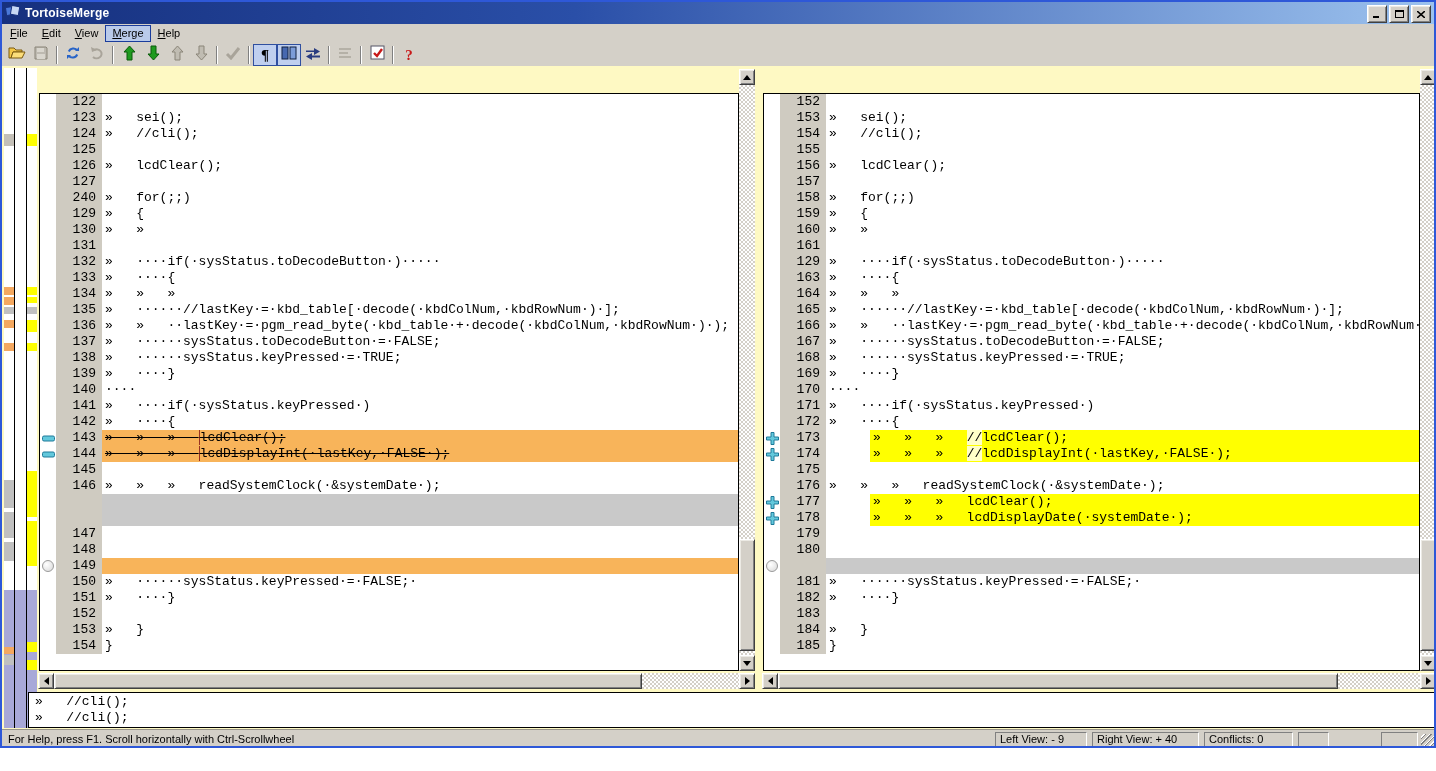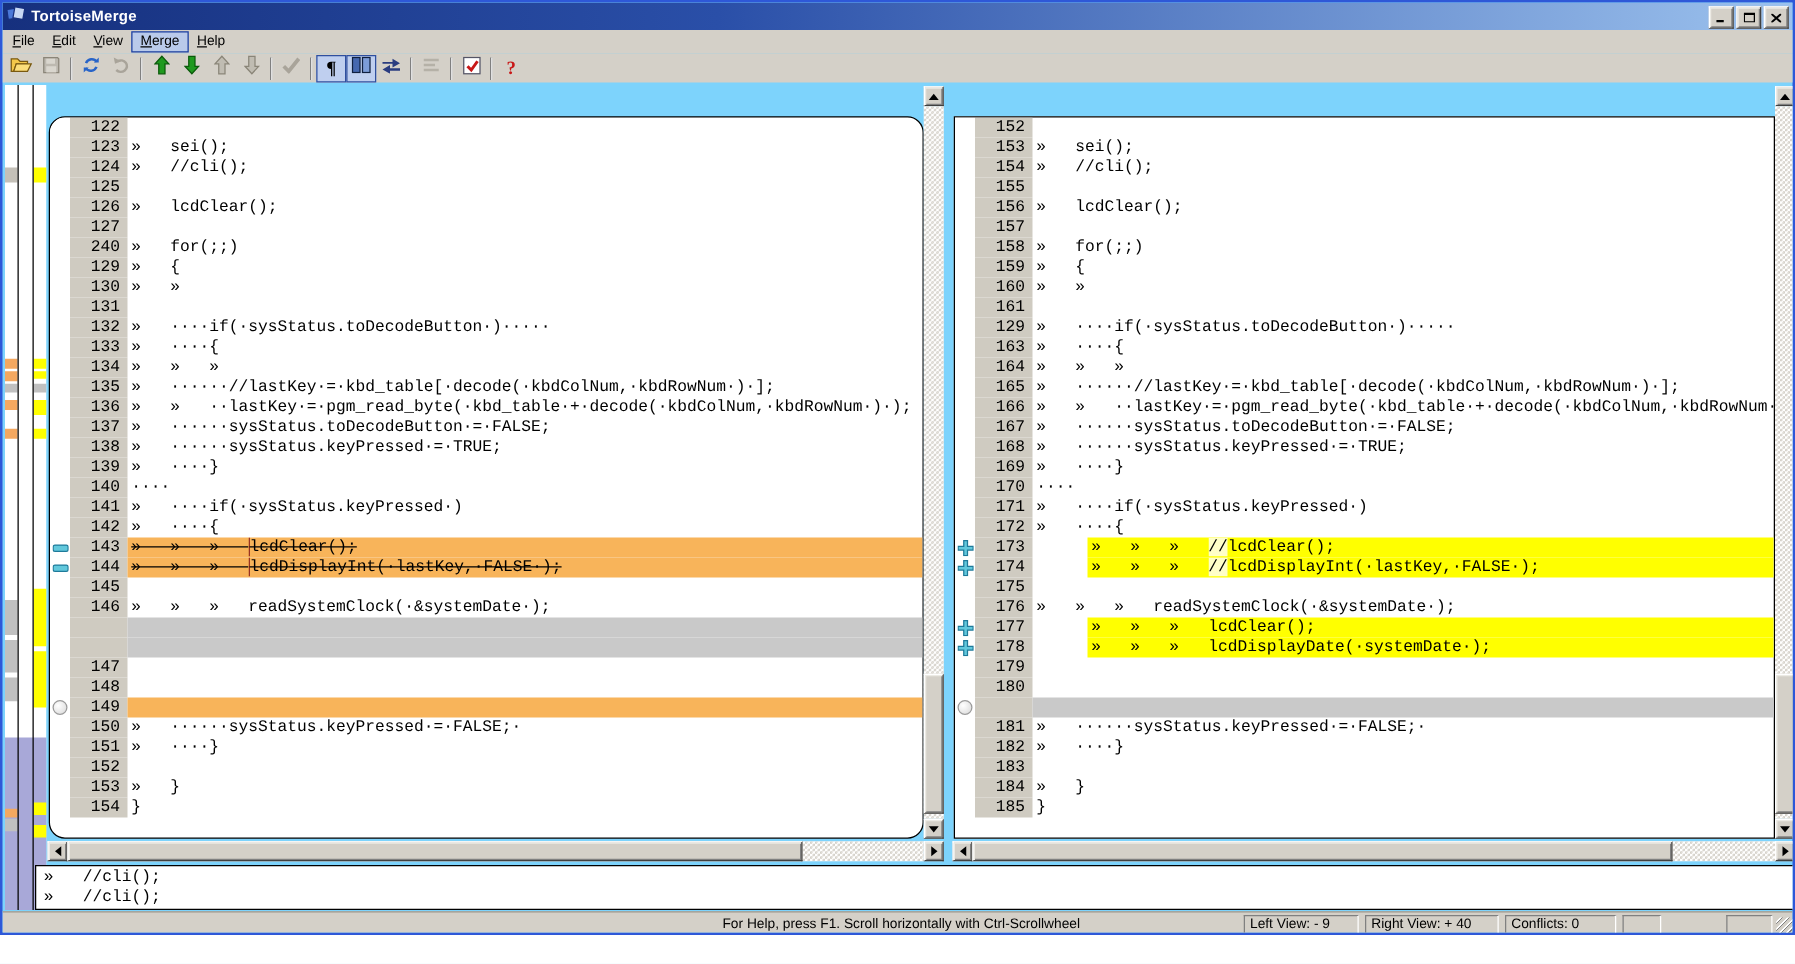--- a/index.html
+++ b/index.html
@@ -1,17 +1,17 @@
 <!DOCTYPE html>
 <html><head>
 <meta charset="utf-8">
 <style>
   html,body{margin:0;padding:0;background:#FFFFFF;}
   body{width:1436px;height:771px;position:relative;font-family:"Liberation Sans",sans-serif;-webkit-font-smoothing:none;}
-  #window{position:absolute;left:0;top:0;width:1436px;height:748px;border:2px solid #2E58D8;box-sizing:border-box;background:#7dd3fc;overflow:hidden;}
+  #window{position:absolute;left:0;top:0;width:1436px;height:748px;border:2px solid #2E58D8;box-sizing:border-box;background:#fef9c3;overflow:hidden;}
 
   
   .titlebar{position:absolute;left:0;top:0;width:1432px;height:22px;background:linear-gradient(90deg,#16307E 0%,#2A4FA8 40%,#9CC2EE 100%);display:flex;align-items:center;padding-left:3px;box-sizing:border-box;}
   .titlebar .apptitle{color:#FFF;font-weight:bold;font-size:12px;margin-left:4px;letter-spacing:0.2px;}
   .winbtns{position:absolute;right:3px;top:3px;display:flex;gap:2px;}
   .winbtn{width:18px;height:16px;background:#D4D0C8;border:1px solid;border-color:#FFF #404040 #404040 #FFF;box-shadow:inset 1px 1px 0 #ECEAE4, inset -1px -1px 0 #808080;display:flex;align-items:center;justify-content:center;}
 
   
   .menubar{position:absolute;left:0;top:22px;width:1432px;height:19px;background:#D4D0C8;display:flex;align-items:center;font-size:11px;padding-left:1px;}
   .menu-item{padding:2px 7px 3px 7px;color:#000;}
@@ -56,21 +56,21 @@
   .tri-up{width:0;height:0;border-left:4px solid transparent;border-right:4px solid transparent;border-bottom:5px solid #000;}
   .tri-down{width:0;height:0;border-left:4px solid transparent;border-right:4px solid transparent;border-top:5px solid #000;}
   .tri-left{width:0;height:0;border-top:4px solid transparent;border-bottom:4px solid transparent;border-right:5px solid #000;}
   .tri-right{width:0;height:0;border-top:4px solid transparent;border-bottom:4px solid transparent;border-left:5px solid #000;}
 
   
   .linediff{position:absolute;left:26px;top:690px;width:1408px;height:36px;border:1px solid #000;box-sizing:border-box;background:#FFF;overflow:hidden;padding-top:1px;}
   .linediff .row{padding-left:3px;}
 
   
-  .statusbar{position:absolute;left:0;top:727px;width:1432px;height:17px;background:#D4D0C8;border-top:1px solid #9A968C;font-size:11px;display:flex;align-items:center;justify-content:center;}
+  .statusbar{position:absolute;left:0;top:727px;width:1432px;height:17px;background:#D4D0C8;border-top:1px solid #9A968C;font-size:11px;display:flex;align-items:center;}
   .status-msg{margin-left:6px;color:#000;}
   .status-panes{position:absolute;right:16px;top:2px;display:flex;gap:5px;}
   .spane{height:14px;line-height:13px;border:1px solid;border-color:#808080 #FFF #FFF #808080;padding:0 4px;box-sizing:content-box;color:#000;overflow:hidden;}
   .grip{position:absolute;right:0;bottom:0;width:13px;height:13px;background:repeating-linear-gradient(135deg,transparent 0 2px,#FFF 2px 3px,#808080 3px 4px);}
 </style>
 </head>
 <body>
 
 <div id="window">
 
@@ -223,21 +223,21 @@
       <div class="loc-mark" style="left: 23px; width: 10px; top: 403px; height: 46px; background: rgb(255, 255, 0);"></div>
       <div class="loc-mark" style="left: 23px; width: 10px; top: 453px; height: 45px; background: rgb(255, 255, 0);"></div>
       <div class="loc-mark" style="left: 0px; width: 10px; top: 579px; height: 7px; background: rgb(244, 168, 96);"></div>
       <div class="loc-mark" style="left: 0px; width: 10px; top: 587px; height: 10px; background: rgb(192, 192, 192);"></div>
       <div class="loc-mark" style="left: 23px; width: 10px; top: 574px; height: 10px; background: rgb(255, 255, 0);"></div>
       <div class="loc-mark" style="left: 23px; width: 10px; top: 592px; height: 10px; background: rgb(255, 255, 0);"></div>
       <div class="loc-line" style="left: 10px;"></div>
       <div class="loc-line" style="left: 22px;"></div>
     </div>
 
-  <div class="pane-content" id="left-content" style="left:37px;width:700px;border-radius:13px;">
+  <div class="pane-content" id="left-content" style="left:37px;width:700px;">
       <div class="row n">
         <span class="gicon"></span>
         <span class="gnum">122</span>
         <span class="code"><span></span></span>
       </div>
       <div class="row n">
         <span class="gicon"></span>
         <span class="gnum">123</span>
         <span class="code"><span>»   sei();</span></span>
       </div>

